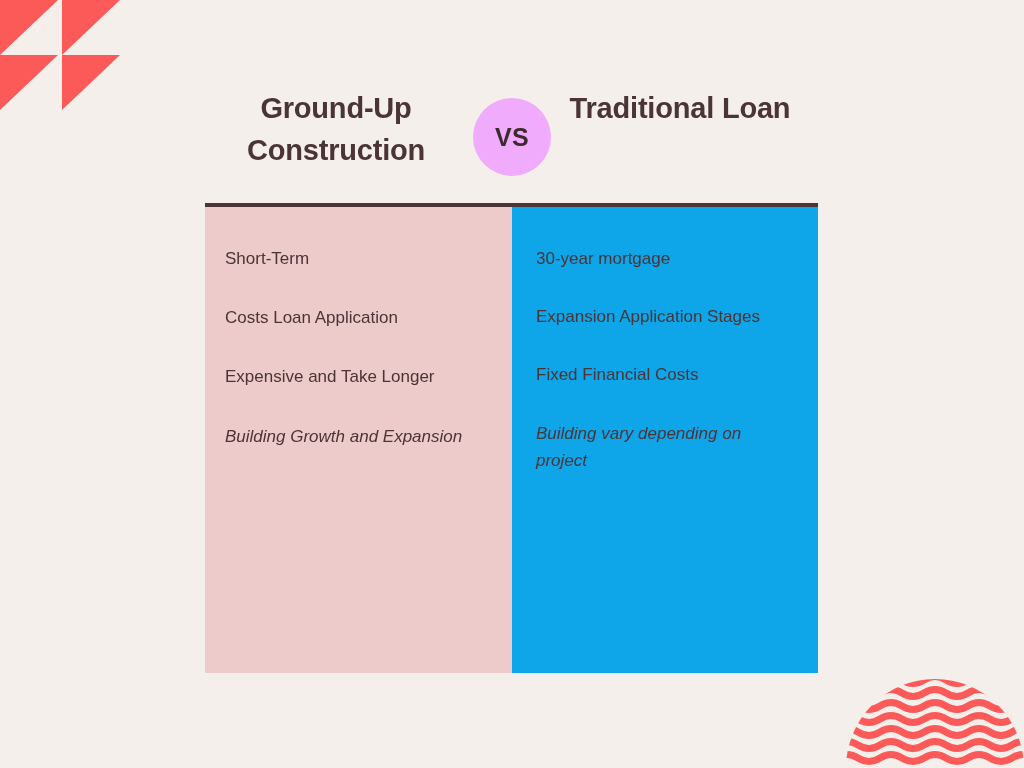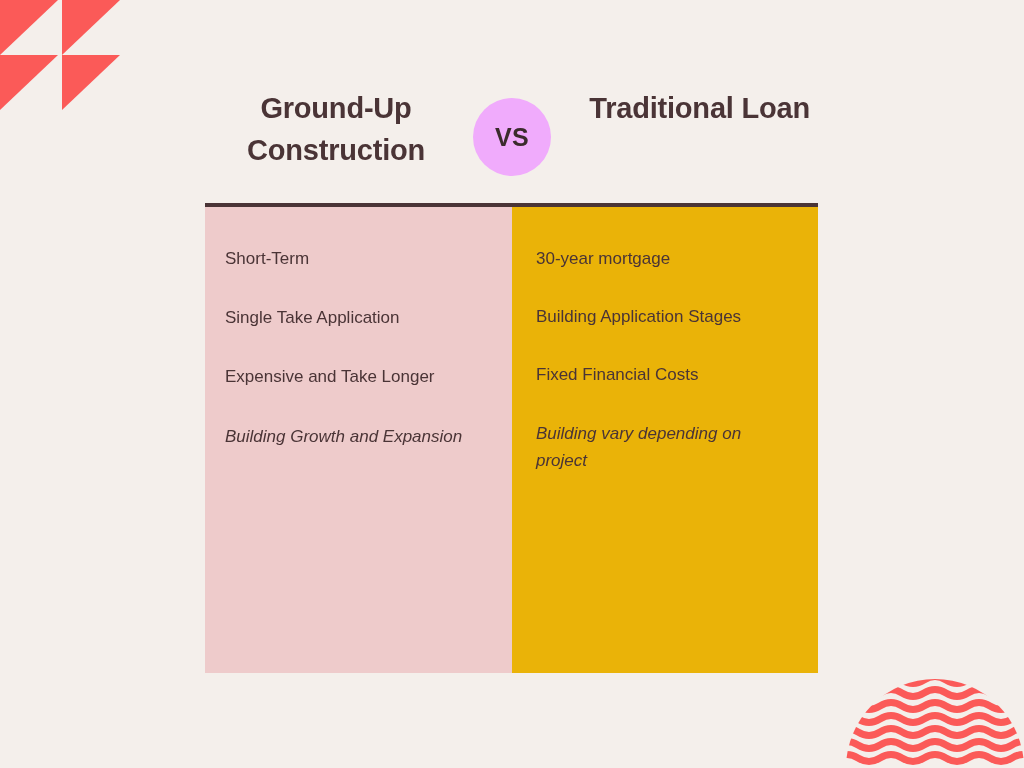--- a/index.html
+++ b/index.html
@@ -52,21 +52,21 @@
     top: 0;
     width: 260px;
     font-size: 29px;
     font-weight: bold;
     line-height: 1.44;
     color: #4a3436;
     text-align: center;
     letter-spacing: -0.2px;
   }
   .col-title.left  { left: 26px; }
-  .col-title.right { left: 370px; text-align: right; }
+  .col-title.right { left: 370px; }
 
   .vs-badge {
     position: absolute;
     left: 293px;
     top: 10px;
     width: 78px;
     height: 78px;
     border-radius: 50%;
     background: #f0abfc;
     display: flex;
@@ -98,21 +98,21 @@
   .column {
     box-sizing: border-box;
     padding: 38px 26px 0 20px;
   }
   .column.left {
     width: 307px;
     background: #eecbcb;
   }
   .column.right {
     width: 306px;
-    background: #eab308;
+    background: #0ea5e9;
     padding-left: 24px;
     padding-right: 30px;
   }
   .cell {
     font-size: 17px;
     line-height: 1.6;
     color: #4a3436;
     margin-bottom: 32px;
   }
   .column.right .cell { margin-bottom: 31px; }
@@ -163,27 +163,27 @@
 
     <div class="col-title right">Traditional Loan</div>
   </div>
 
   <div class="table-rule"></div>
 
   <div class="table">
 
     <div class="column left">
       <div class="cell">Short-Term</div>
-      <div class="cell">Single Take Application</div>
+      <div class="cell">Costs Loan Application</div>
       <div class="cell">Expensive and Take Longer</div>
       <div class="cell">Building Growth and Expansion</div>
     </div>
 
     <div class="column right">
       <div class="cell">30-year mortgage</div>
-      <div class="cell">Building Application Stages</div>
+      <div class="cell">Expansion Application Stages</div>
       <div class="cell">Fixed Financial Costs</div>
       <div class="cell">Building vary depending on project</div>
     </div>
 
   </div>
 
 </div>
 
 </body></html>

